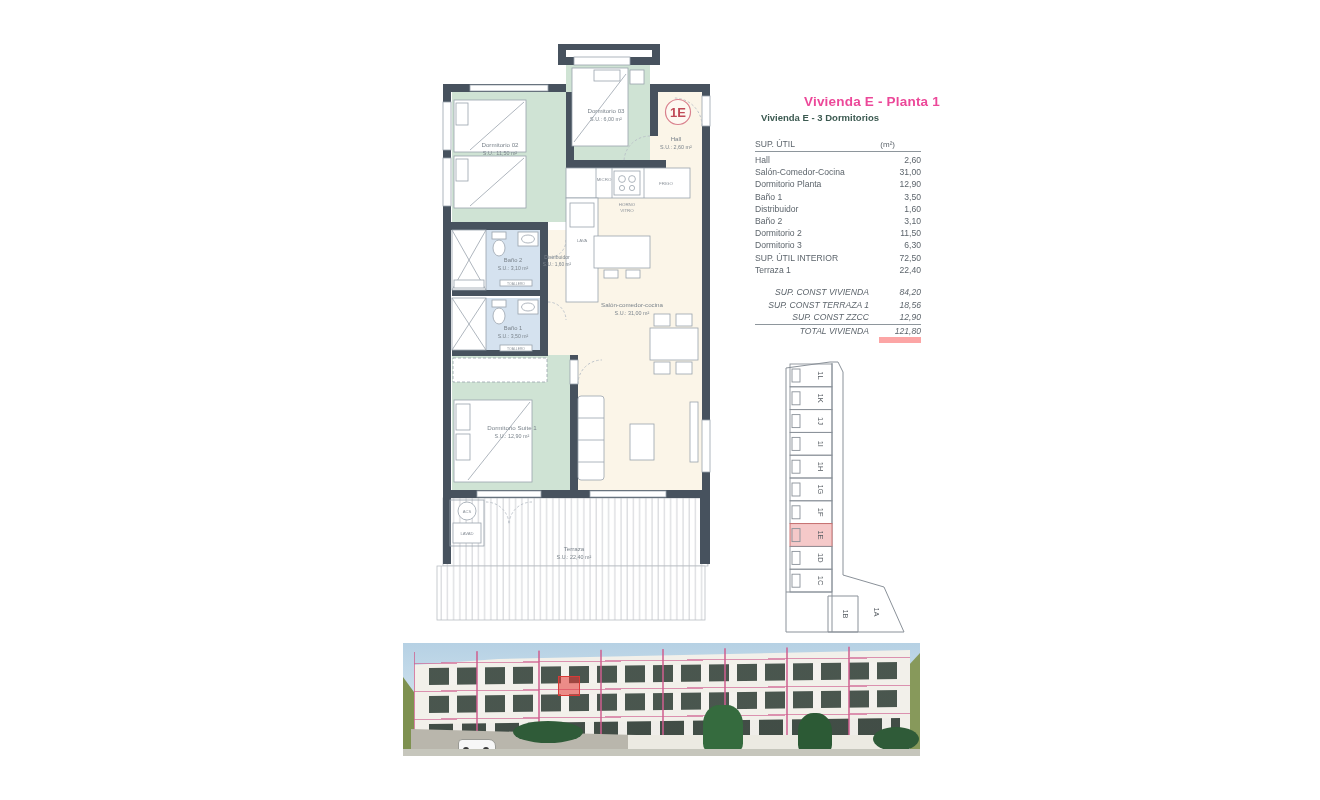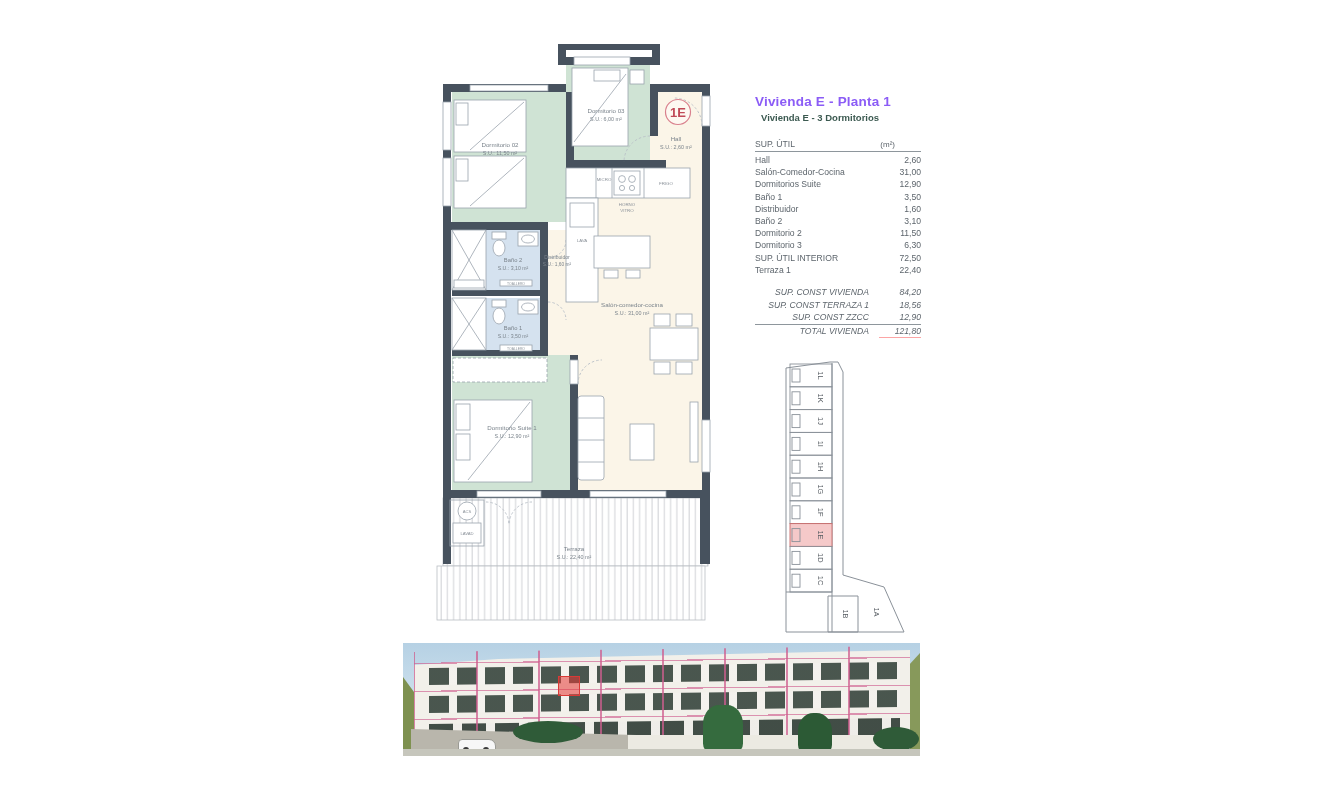--- a/index.html
+++ b/index.html
@@ -3,39 +3,39 @@
 <meta charset="utf-8">
 <style>
   html,body{margin:0;padding:0;}
   body{
     width:1320px;height:800px;position:relative;background:#ffffff;
     font-family:"Liberation Sans", sans-serif;color:#5d656c;overflow:hidden;
   }
   .abs{position:absolute;}
 
   
-  #info-title{left:755px;top:94px;width:185px;text-align:left;
-    font-size:13.5px;font-weight:bold;color:#8b5cf6;letter-spacing:.2px;}
+  #info-title{left:755px;top:94px;width:185px;text-align:right;
+    font-size:13.5px;font-weight:bold;color:#ec4899;letter-spacing:.2px;}
   #info-subtitle{left:761px;top:112px;width:185px;font-size:9.5px;font-weight:bold;color:#3c5a51;}
 
   #area-table{left:755px;top:139px;width:166px;font-size:8.6px;color:#5d656c;}
   #area-table .hdr{display:flex;align-items:flex-end;border-bottom:1px solid #8e969c;
     padding-bottom:2px;margin-bottom:2px;}
   #area-table .hdr .lbl{flex:1;}
   #area-table .hdr .unit{margin-right:26px;font-size:8px;}
   #area-table .row{display:flex;line-height:12.2px;}
   #area-table .row .lbl{flex:1;}
   #area-table .row .val{width:42px;text-align:right;}
 
   #totals-table{left:755px;top:286px;width:166px;font-size:8.6px;color:#5d656c;}
   #totals-table .row{display:flex;line-height:12.6px;font-style:italic;}
   #totals-table .row .lbl{flex:1;text-align:right;padding-right:10px;}
   #totals-table .row .val{width:42px;text-align:right;}
   #totals-table .rule{border-bottom:1px solid #8e969c;}
-  #totals-table .total .val{border-bottom:1px solid #fca5a5;}
+  #totals-table .total .val{border-bottom:6px solid #fca5a5;}
 
   
   #render{left:403px;top:643px;width:517px;height:113px;overflow:hidden;
     background:linear-gradient(#b6d1e4 0%,#cfe2ee 55%,#dfeaf0 100%);}
   #render .hill-l{left:0;top:34px;width:26px;height:79px;background:#7e9150;
     clip-path:polygon(0 0,100% 45%,100% 100%,0 100%);}
   #render .hill-r{right:0;top:10px;width:38px;height:103px;background:#87995b;
     clip-path:polygon(100% 0,0 40%,0 100%,100% 100%);}
   #render .building{left:11px;top:6px;width:496px;height:100px;background:#f2f0ea;
     clip-path:polygon(0 16%,17% 10%,100% 1%,100% 97%,0 97%);}
@@ -286,21 +286,21 @@
   </div>
   <div class="row">
       <span class="lbl">Hall</span>
       <span class="val">2,60</span>
     </div>
   <div class="row">
       <span class="lbl">Salón-Comedor-Cocina</span>
       <span class="val">31,00</span>
     </div>
   <div class="row">
-      <span class="lbl">Dormitorios Suite</span>
+      <span class="lbl">Dormitorio Planta</span>
       <span class="val">12,90</span>
     </div>
   <div class="row">
       <span class="lbl">Baño 1</span>
       <span class="val">3,50</span>
     </div>
   <div class="row">
       <span class="lbl">Distribuidor</span>
       <span class="val">1,60</span>
     </div>

